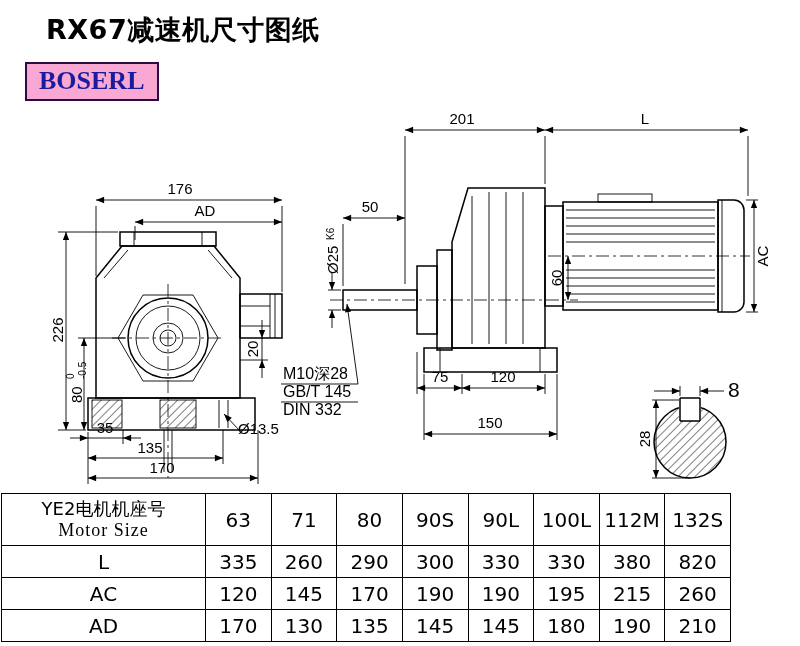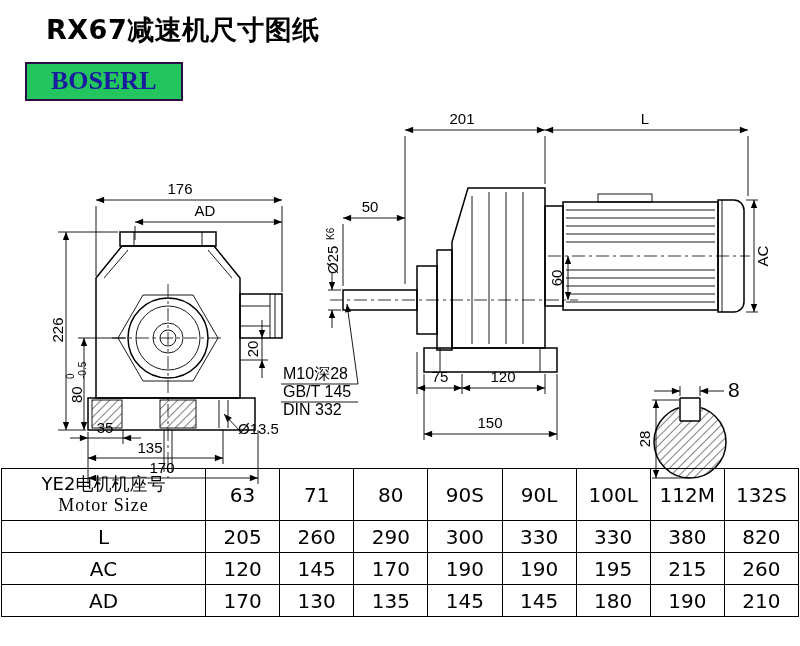--- a/index.html
+++ b/index.html
@@ -1,25 +1,25 @@
 <!DOCTYPE html>
 <html><head>
 <meta charset="utf-8">
 <style>
   *{box-sizing:border-box}
   body{margin:0;background:#fff}
   .page{position:relative;width:800px;height:646px;background:#fff;color:#000;
         font-family:"DejaVu Sans","Liberation Sans",sans-serif;overflow:hidden}
   .title{position:absolute;left:46px;top:12px;font-size:27px;font-weight:700;
          letter-spacing:.5px;white-space:nowrap}
-  .logo{position:absolute;left:25px;top:62px;border:2px solid #2b0b46;background:#22c55e;
-        padding:1px 24px 3px;font-family:"Liberation Serif","DejaVu Serif",serif;
+  .logo{position:absolute;left:25px;top:62px;border:2px solid #2b0b46;background:#f9a8d4;
+        padding:1px 12px 3px;font-family:"Liberation Serif","DejaVu Serif",serif;
         font-size:26px;font-weight:700;color:#1b1b9e;line-height:1.2}
   .drawing{position:absolute;left:0;top:0}
-  .dim-table{position:absolute;left:1px;top:468px;width:798px;border-collapse:collapse;
+  .dim-table{position:absolute;left:1px;top:493px;width:730px;border-collapse:collapse;
              table-layout:fixed;text-align:center}
   .dim-table td{border:1px solid #000;padding:0;font-size:20px;vertical-align:middle}
   .dim-table tr.hdr td{height:52px}
   .dim-table tr.data td{height:32px}
   .cn{font-size:18px;line-height:1.2}
   .mono{font-family:Liberation Serif, serif;font-size:18px;letter-spacing:1px;line-height:1.2}
   svg .ol{fill:none;stroke:#000;stroke-width:1.5}
   svg .tl{fill:none;stroke:#000;stroke-width:.9}
   svg .dl{fill:none;stroke:#000;stroke-width:.9}
   svg .cl{fill:none;stroke:#000;stroke-width:.8;stroke-dasharray:13 4 3 4}
@@ -256,21 +256,21 @@
         <td>71</td>
         <td>80</td>
         <td>90S</td>
         <td>90L</td>
         <td>100L</td>
         <td>112M</td>
         <td>132S</td>
       </tr>
       <tr class="data">
         <td>L</td>
-        <td>205</td>
+        <td>335</td>
         <td>260</td>
         <td>290</td>
         <td>300</td>
         <td>330</td>
         <td>330</td>
         <td>380</td>
         <td>820</td>
       </tr>
       <tr class="data">
         <td>AC</td>

